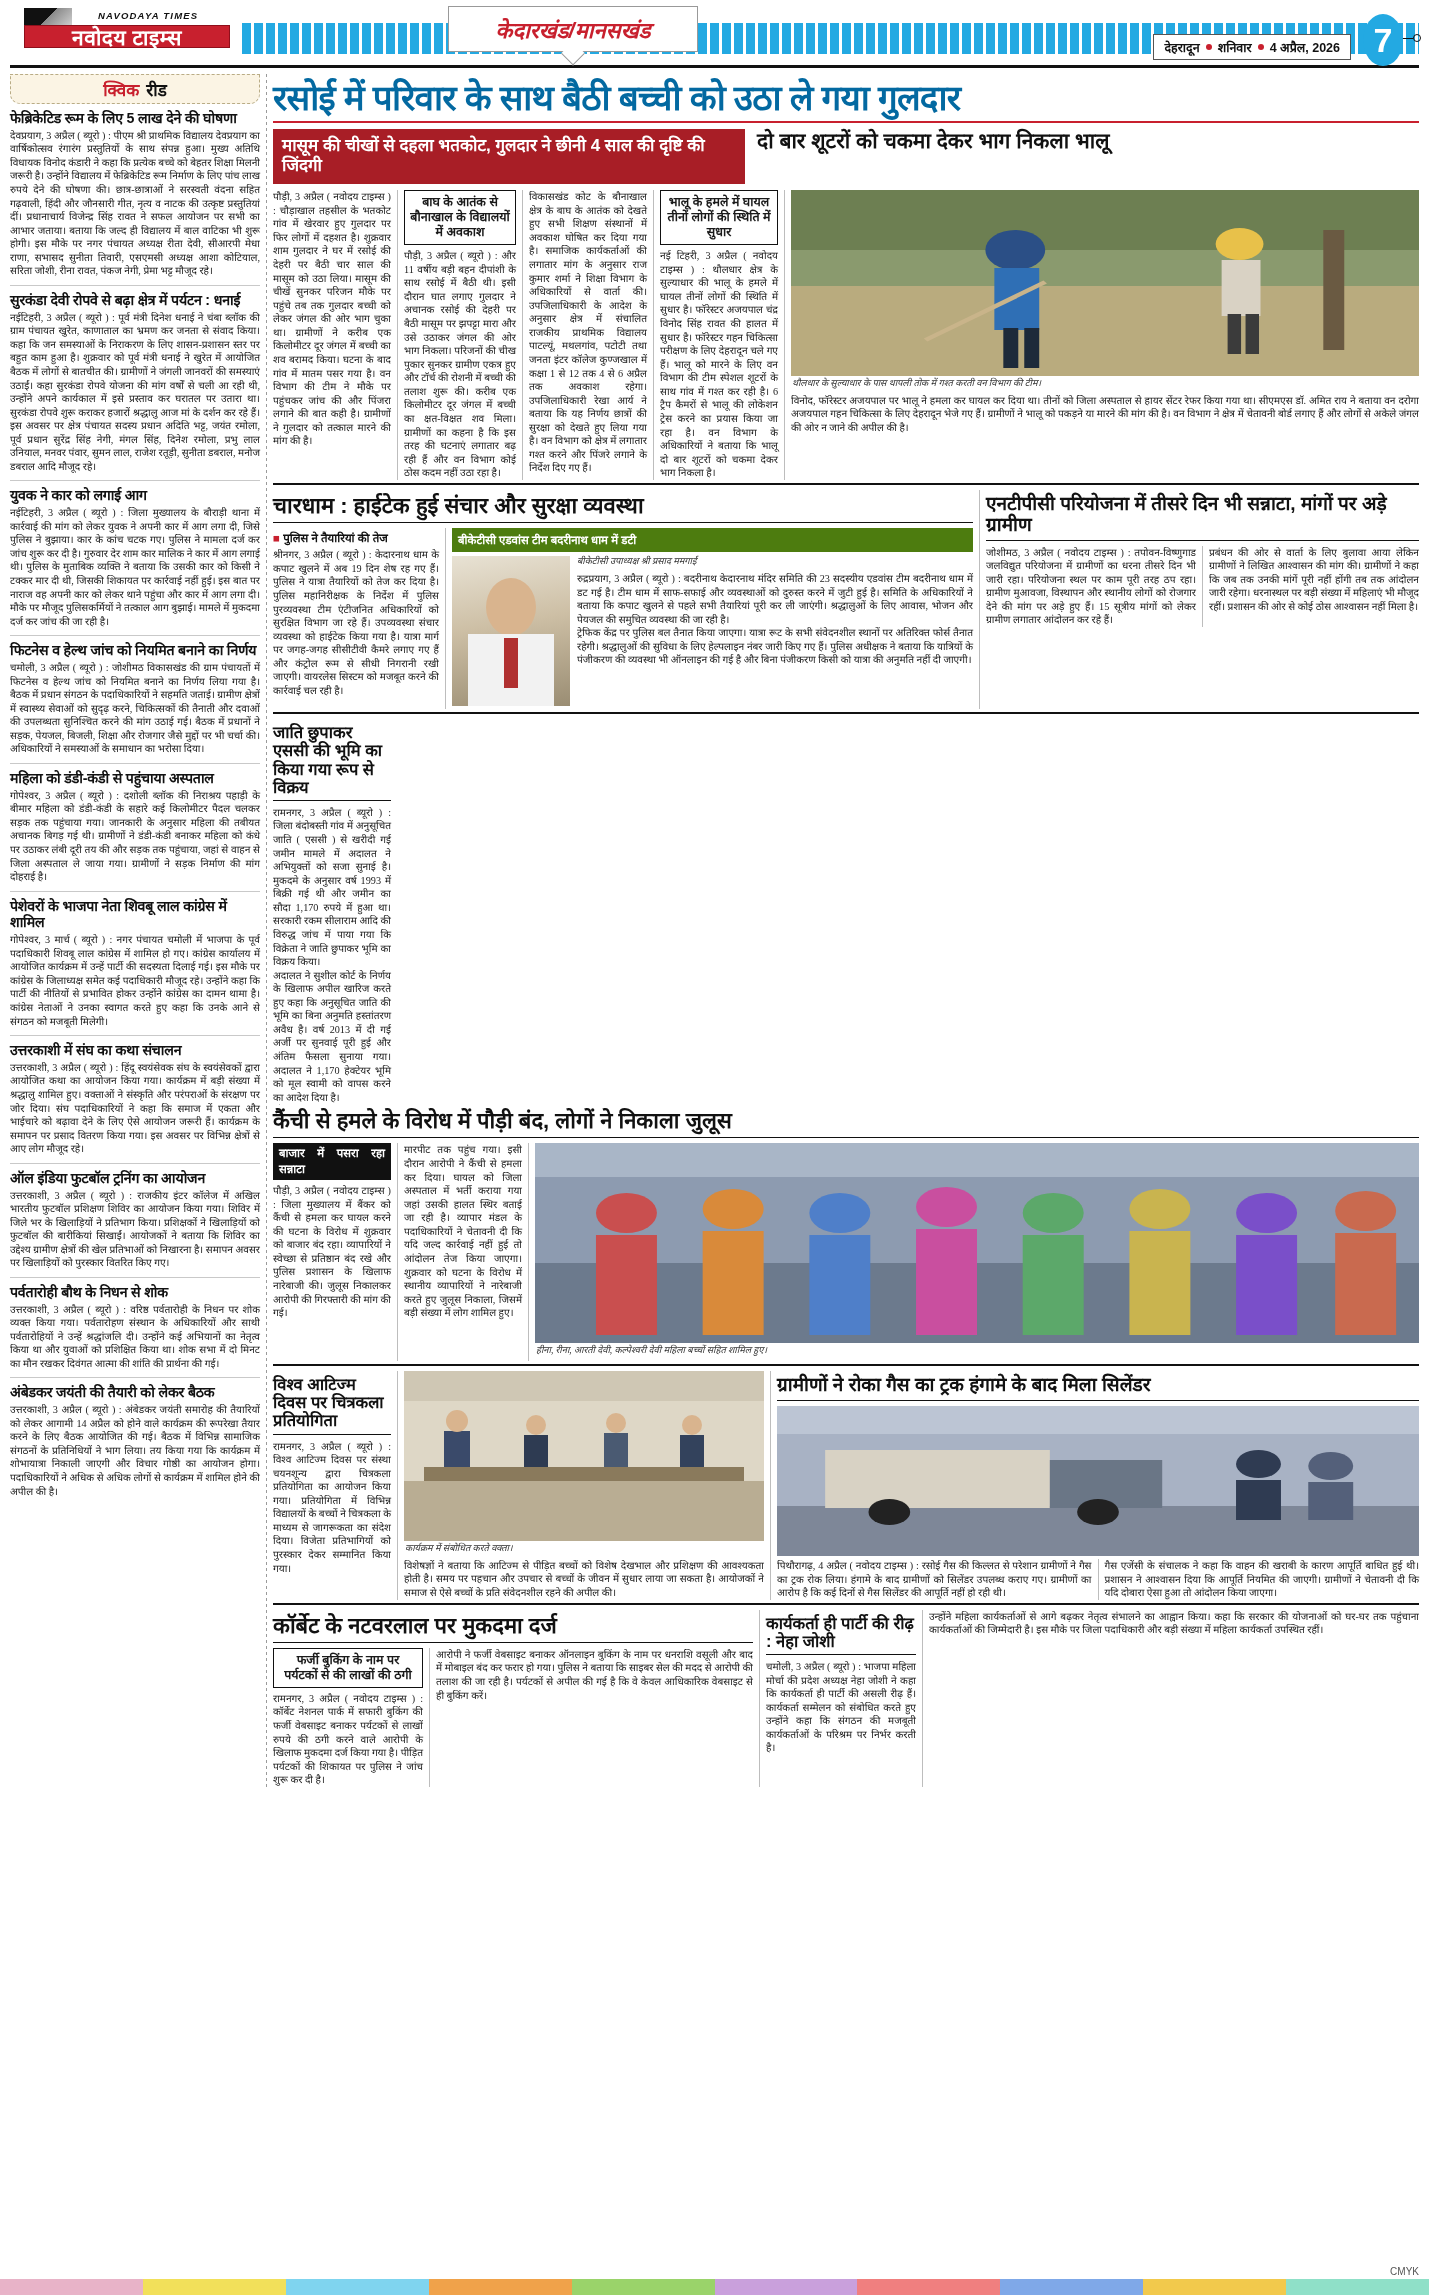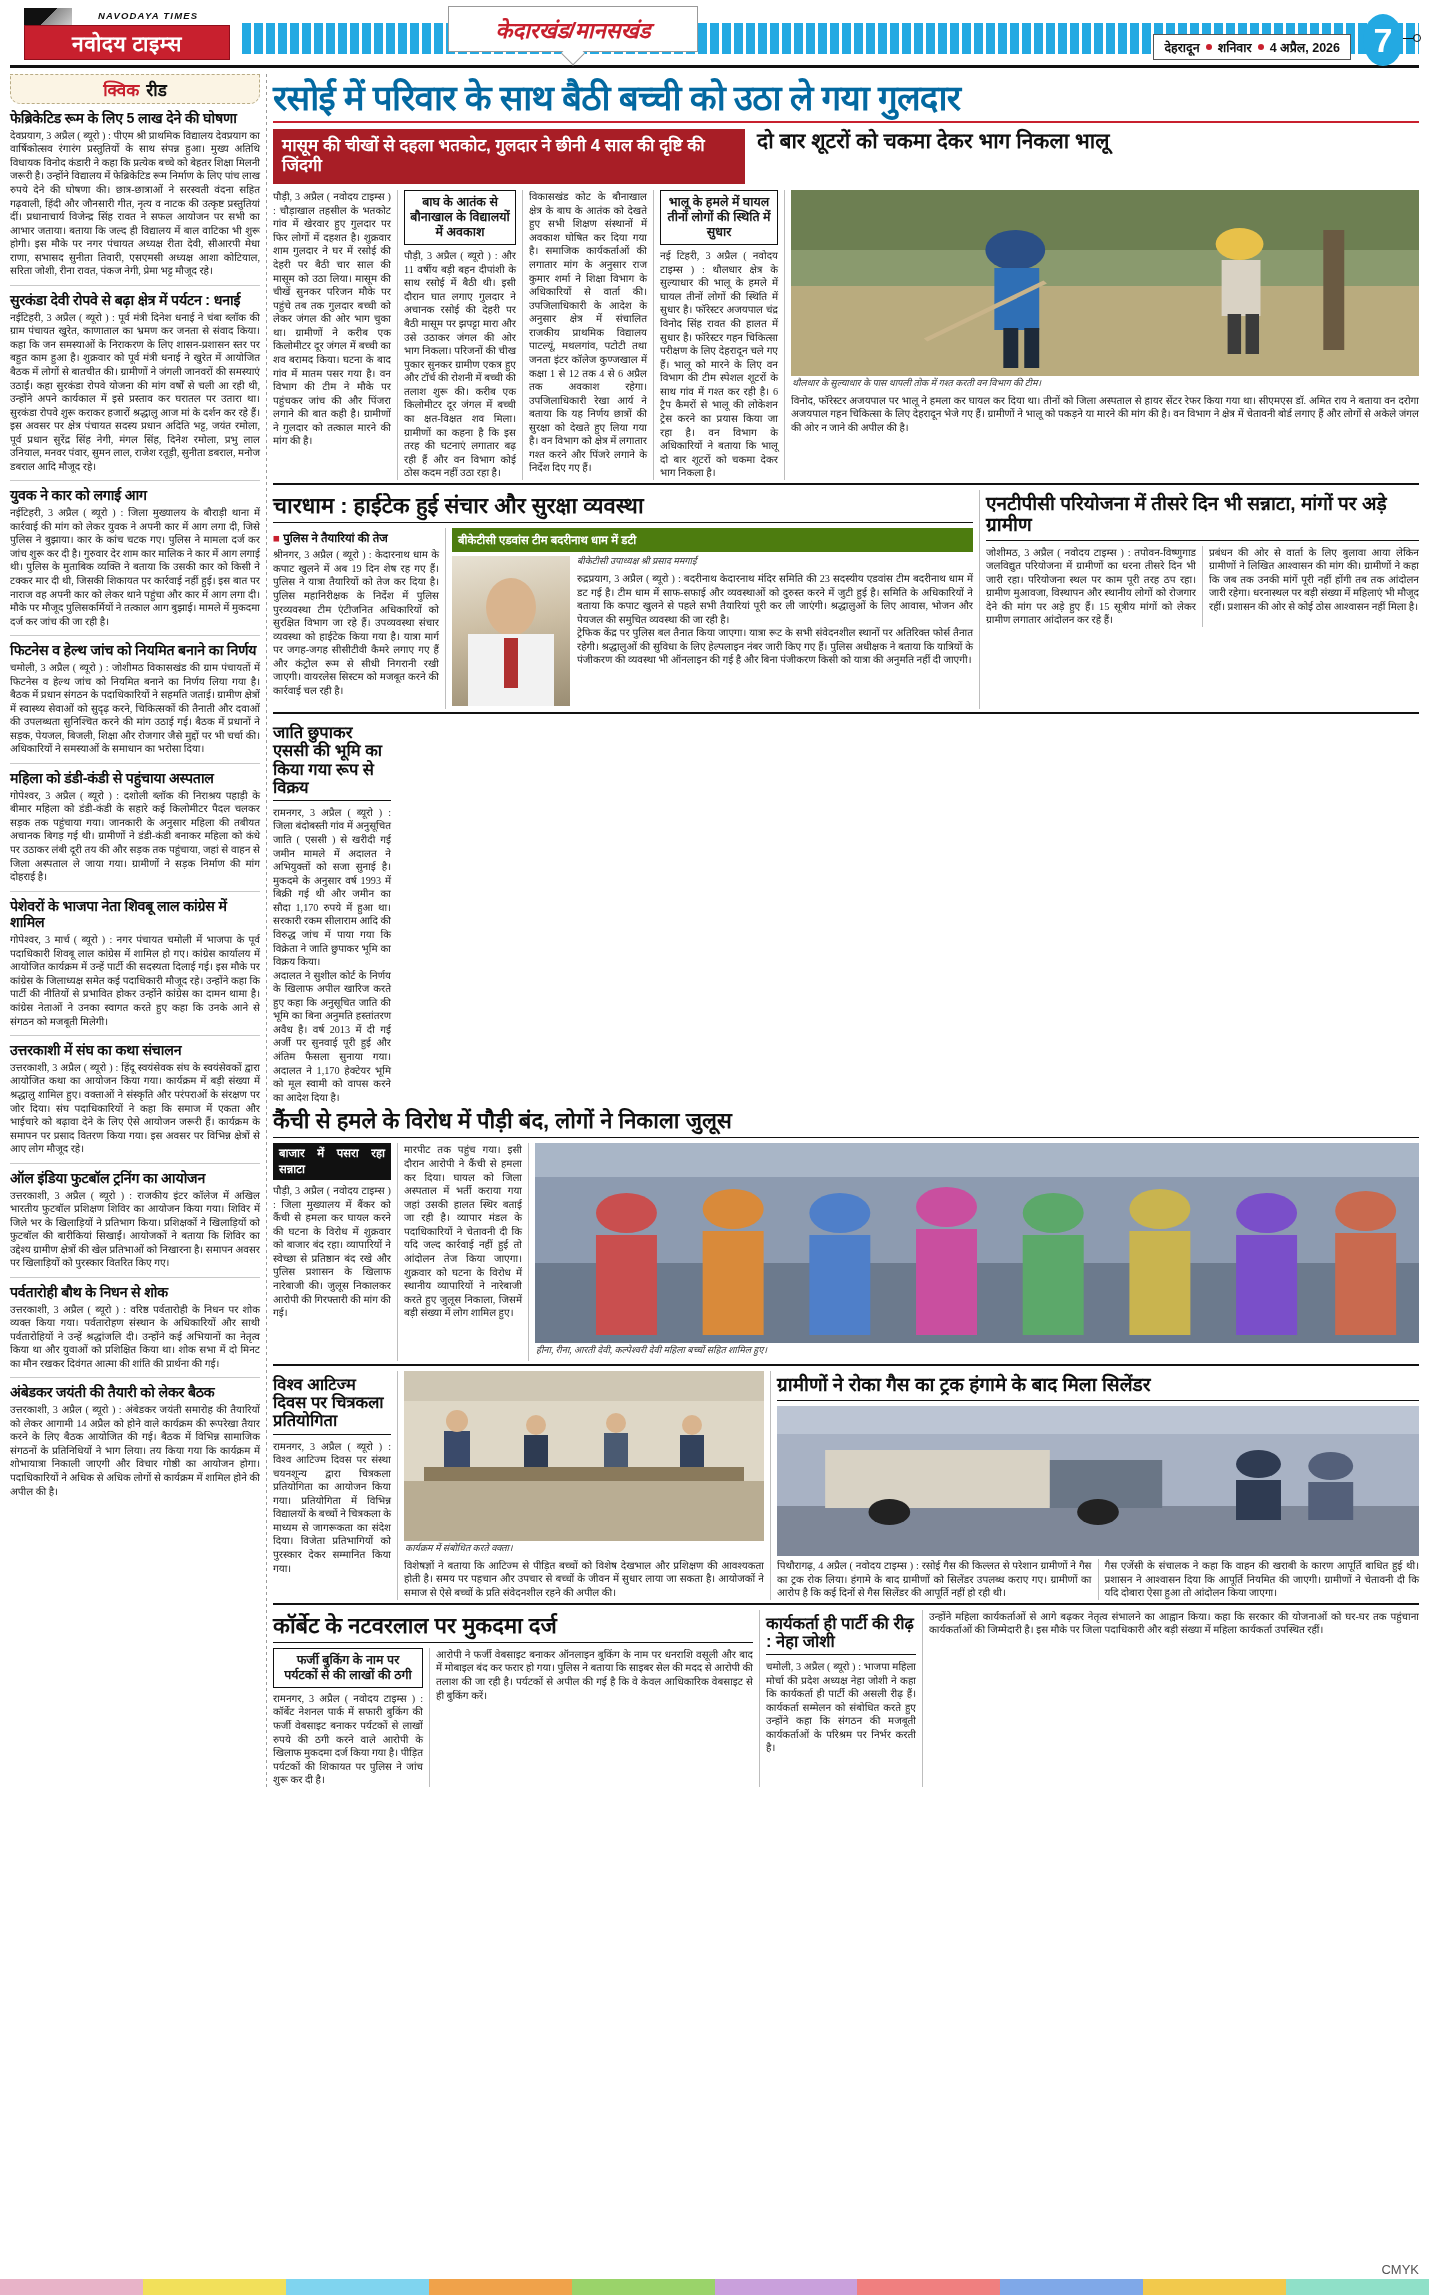--- a/index.html
+++ b/index.html
@@ -17,21 +17,21 @@
   .logo-block { position:relative; width:232px; height:46px; flex:0 0 232px; }
   .logo-corner {
     position:absolute; left:14px; top:0px; width:48px; height:22px;
     background:linear-gradient(135deg,#111 0%,#111 48%,#8a8a8a 48%,#d9d9d9 100%);
   }
   .logo-eng {
     position:absolute; left:88px; top:2px; font-family:"Liberation Sans",sans-serif;
     font-size:9.5px; font-weight:bold; font-style:italic; letter-spacing:1.2px; color:#111;
   }
   .logo-hindi {
-    position:absolute; left:14px; top:17px; width:206px; height:35px;
+    position:absolute; left:14px; top:17px; width:206px; height:23px;
     background:#c8202e; color:#fff; font-family:"Liberation Sans",sans-serif;
     font-weight:bold; font-size:21px; letter-spacing:0.5px;
     display:flex; align-items:center; justify-content:center;
     border:1px solid #8f0f1b;
   }
   .bar-strip { flex:1; height:31px; align-self:flex-end; position:relative; overflow:hidden;
      background:repeating-linear-gradient(90deg,#23a9e2 0 9px,#ffffff 9px 12px); }
   .edition-tab {
     position:absolute; left:448px; top:6px; width:250px; height:46px;
     background:#fff; border:1px solid #999; z-index:6;
@@ -142,21 +142,21 @@
   }
   .subhd {
     font-family:"Liberation Sans",sans-serif; font-weight:bold; font-size:11.5px;
     color:#111; margin:3px 0 3px 0; line-height:1.25;
   }
   .bullet-red { color:#c8202e; }
 
   
   .botstrip { position:absolute; left:0; bottom:0; width:1429px; height:16px; display:flex; }
   .botstrip div { flex:1; }
-  .regmark { position:absolute; right:10px; bottom:18px; font-size:13px; color:#555; font-family:"Liberation Sans",sans-serif;}
+  .regmark { position:absolute; right:10px; bottom:18px; font-size:10px; color:#555; font-family:"Liberation Sans",sans-serif;}
 </style>
 </head>
 <body>
 
 <div class="masthead">
   <div class="mast-inner">
     <div class="logo-block">
       <div class="logo-corner"></div>
       <div class="logo-eng">NAVODAYA TIMES</div>
       <div class="logo-hindi">नवोदय टाइम्स</div>

